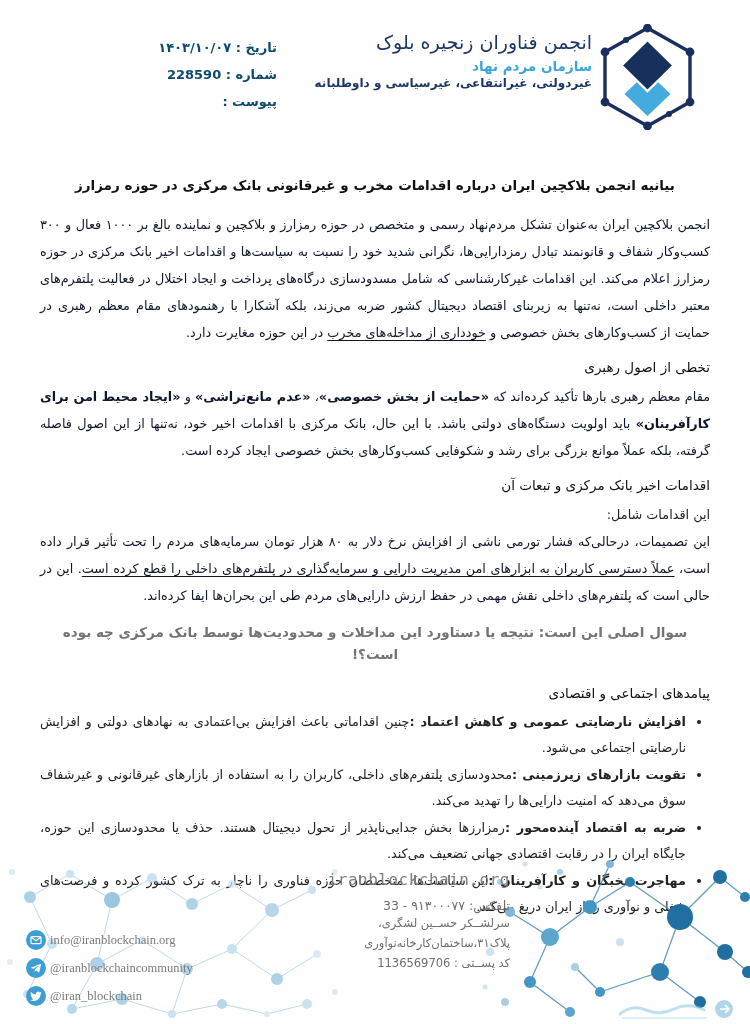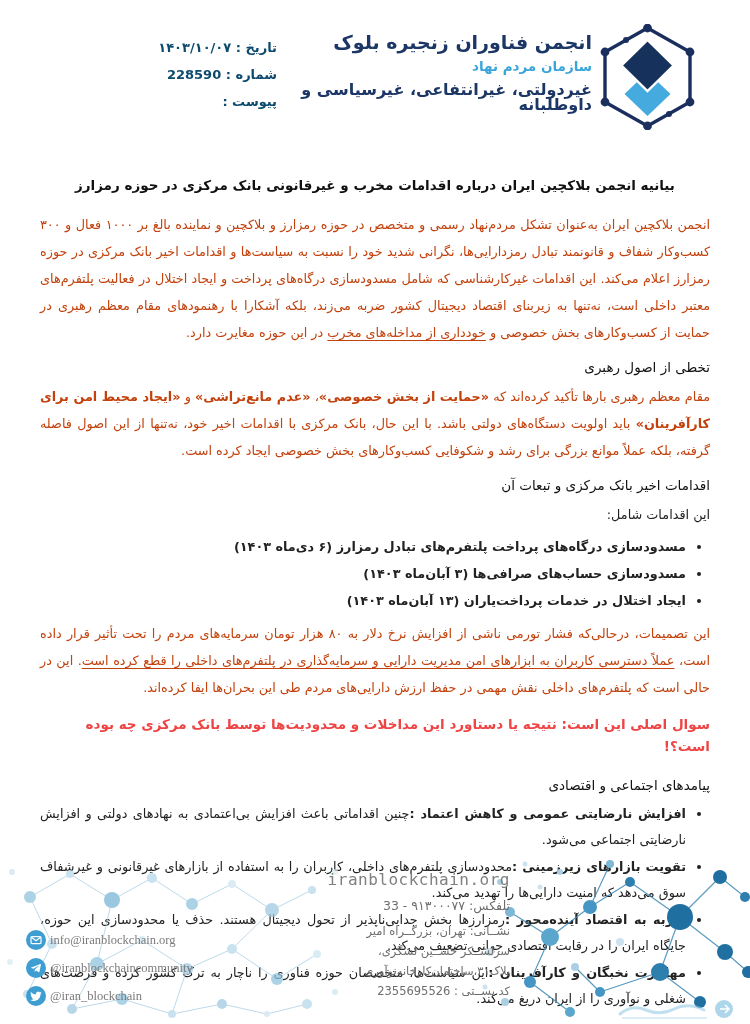--- a/index.html
+++ b/index.html
@@ -6,42 +6,42 @@
   html,body { background:#e8e8e8; }
   body { font-family:"DejaVu Sans","Liberation Sans",sans-serif; }
   .page {
     position:relative; width:750px; height:1024px; margin:0 auto;
     background:#ffffff; overflow:hidden; direction:rtl; color:#1f1f1f;
   }
   
   .header { position:absolute; top:0; right:0; left:0; height:150px; }
   .logo-hex { position:absolute; top:24px; right:55px; width:95px; height:106px; }
   .org-text { position:absolute; top:30px; right:158px; width:300px; text-align:right; }
-  .org-name { color:#1c3766; font-size:19px; font-weight:bold; line-height:24px; letter-spacing:-0.2px; }
+  .org-name { color:#1c3766; font-size:19px; font-weight:normal; line-height:24px; letter-spacing:-0.2px; }
   .org-type { color:#3aa5d8; font-size:13.5px; font-weight:bold; line-height:20px; margin-top:2px; }
-  .org-desc { color:#1c3766; font-size:16px; font-weight:bold; line-height:15px; margin-top:6px; }
+  .org-desc { color:#1c3766; font-size:12px; font-weight:bold; line-height:15px; }
   .org-reg  { color:#1c3766; font-size:10.5px; font-weight:bold; line-height:15px; }
   .meta { position:absolute; top:34px; right:473px; width:200px; text-align:right;
           color:#0c4a6e; font-size:13px; font-weight:bold; line-height:27px; }
   .meta-line { white-space:nowrap; }
   
   .content { position:absolute; top:155px; right:40px; left:40px; }
   .doc-title { text-align:center; font-weight:bold; font-size:13.5px; color:#111;
                margin-bottom:16px; line-height:20px;margin-top:20px; }
-  .para { font-size:12.8px; line-height:27px; text-align:justify; color:#c2410c; }
+  .para { font-size:12.8px; line-height:27px; text-align:justify; color:#0f172a; }
   .b { font-weight:bold; }
   .u { text-decoration:underline; text-underline-offset:3px; }
   .sec-h { font-size:13.5px; font-weight:normal; color:#111; line-height:20px;
            margin-top:11px; margin-bottom:6px; }
   .intro { font-size:12.8px; line-height:27px; color:#222; }
   ul.doc-list { margin:6px 24px 6px 0; padding:0; list-style:disc; }
   ul.doc-list li { font-size:12.8px; line-height:26px; text-align:justify;
                    color:#222; margin-bottom:1px; }
   ul.bold-list li { font-weight:bold; }
-  .question { text-align:right; font-weight:bold; font-size:13.5px; color:#ef4444;
+  .question { text-align:center; font-weight:bold; font-size:13.5px; color:#737373;
               margin-top:12px; line-height:22px; }
   .cons-heading { margin-top:18px; }
   
   .footer { position:absolute; left:0; right:0; bottom:0; height:172px; overflow:hidden; }
   .net { position:absolute; bottom:0; }
   .net-left { left:0; }
   .net-right { right:0; }
   .footer-center { position:absolute; top:18px; right:240px; width:190px;
                    direction:rtl; text-align:right; z-index:3; }
   .site { font-family:"DejaVu Sans Mono","Liberation Mono",monospace;
@@ -103,25 +103,20 @@
 
     <div class="doc-title">بیانیه انجمن بلاکچین ایران درباره اقدامات مخرب و غیرقانونی بانک مرکزی در حوزه رمزارز</div>
 
     <p class="para"><span>انجمن بلاکچین ایران به‌عنوان تشکل مردم‌نهاد رسمی و متخصص در حوزه رمزارز و بلاکچین و نماینده بالغ بر ۱۰۰۰ فعال و ۳۰۰ کسب‌وکار شفاف و قانونمند تبادل رمزدارایی‌ها، نگرانی شدید خود را نسبت به سیاست‌ها و اقدامات اخیر بانک مرکزی در حوزه رمزارز اعلام می‌کند. این اقدامات غیرکارشناسی که شامل مسدودسازی درگاه‌های پرداخت و ایجاد اختلال در فعالیت پلتفرم‌های معتبر داخلی است، نه‌تنها به زیربنای اقتصاد دیجیتال کشور ضربه می‌زند، بلکه آشکارا با رهنمودهای مقام معظم رهبری در حمایت از کسب‌وکارهای بخش خصوصی و </span><span class="u">خودداری از مداخله‌های مخرب</span><span> در این حوزه مغایرت دارد.</span></p>
 
     <div class="sec-h">تخطی از اصول رهبری</div>
     <p class="para"><span>مقام معظم رهبری بارها تأکید کرده‌اند که </span><span class="b">«حمایت از بخش خصوصی»</span><span>، </span><span class="b">«عدم مانع‌تراشی»</span><span> و </span><span class="b">«ایجاد محیط امن برای کارآفرینان»</span><span> باید اولویت دستگاه‌های دولتی باشد. با این حال، بانک مرکزی با اقدامات اخیر خود، نه‌تنها از این اصول فاصله گرفته، بلکه عملاً موانع بزرگی برای رشد و شکوفایی کسب‌وکارهای بخش خصوصی ایجاد کرده است.</span></p>
 
     <div class="sec-h">اقدامات اخیر بانک مرکزی و تبعات آن</div>
     <p class="intro">این اقدامات شامل:</p>
-    <ul class="doc-list bold-list">
-      <li><span class="b">مسدودسازی درگاه‌های پرداخت پلتفرم‌های تبادل رمزارز (۶ دی‌ماه ۱۴۰۳)</span></li>
-      <li><span class="b">مسدودسازی حساب‌های صرافی‌ها (۳ آبان‌ماه ۱۴۰۳)</span></li>
-      <li><span class="b">ایجاد اختلال در خدمات پرداخت‌یاران (۱۳ آبان‌ماه ۱۴۰۳)</span></li>
-    </ul>
     <p class="para"><span>این تصمیمات، درحالی‌که فشار تورمی ناشی از افزایش نرخ دلار به ۸۰ هزار تومان سرمایه‌های مردم را تحت تأثیر قرار داده است، </span><span class="u">عملاً دسترسی کاربران به ابزارهای امن مدیریت دارایی و سرمایه‌گذاری در پلتفرم‌های داخلی را قطع کرده است</span><span>. این در حالی است که پلتفرم‌های داخلی نقش مهمی در حفظ ارزش دارایی‌های مردم طی این بحران‌ها ایفا کرده‌اند.</span></p>
 
     <div class="question">سوال اصلی این است: نتیجه یا دستاورد این مداخلات و محدودیت‌ها توسط بانک مرکزی چه بوده است؟!</div>
 
     <div class="sec-h cons-heading">پیامدهای اجتماعی و اقتصادی</div>
     <ul class="doc-list">
       <li><span class="b">افزایش نارضایتی عمومی و کاهش اعتماد :</span><span>چنین اقداماتی باعث افزایش بی‌اعتمادی به نهادهای دولتی و افزایش نارضایتی اجتماعی می‌شود.</span></li>
       <li><span class="b">تقویت بازارهای زیرزمینی :</span><span>محدودسازی پلتفرم‌های داخلی، کاربران را به استفاده از بازارهای غیرقانونی و غیرشفاف سوق می‌دهد که امنیت دارایی‌ها را تهدید می‌کند.</span></li>
       <li><span class="b">ضربه به اقتصاد آینده‌محور :</span><span>رمزارزها بخش جدایی‌ناپذیر از تحول دیجیتال هستند. حذف یا محدودسازی این حوزه، جایگاه ایران را در رقابت اقتصادی جهانی تضعیف می‌کند.</span></li>
       <li><span class="b">مهاجرت نخبگان و کارآفرینان :</span><span>این سیاست‌ها، متخصصان حوزه فناوری را ناچار به ترک کشور کرده و فرصت‌های شغلی و نوآوری را از ایران دریغ می‌کند.</span></li>
@@ -194,24 +189,23 @@
         <circle cx="150" cy="90" r="4" fill="#cde3ef"></circle>
           <circle cx="55" cy="12" r="2.5" fill="#cde3ef"></circle>
         <circle cx="70" cy="35" r="2.5" fill="#cde3ef"></circle>
           <circle cx="15" cy="135" r="2.5" fill="#cde3ef"></circle>
       </g>
     </svg>
 
     <div class="footer-center">
       <div class="site">iranblockchain.org</div>
       <div class="telfax">تلفکس: ۹۱۳۰۰۰۷۷ - 33</div>
-      <div class="addr">نشــانی: تهران، بزرگــراه امیر</div>
       <div class="addr" style="margin-top:0">سرلشــکر حســین لشگری،</div>
       <div class="addr" style="margin-top:0">پلاک۳۱،ساختمان‌کارخانه‌نوآوری</div>
-      <div class="postal">کد پســتی : 2355695526</div>
+      <div class="postal">کد پســتی : 1136569706</div>
     </div>
 
     <div class="social">
       <div class="social-row">
         <svg class="social-icon" viewBox="0 0 20 20">
           <circle cx="10" cy="10" r="10" fill="#3e9ed2"></circle>
           <rect x="5" y="6.6" width="10" height="7" rx="1" fill="none" stroke="#ffffff" stroke-width="1.2"></rect>
           <polyline points="5.4,7.2 10,10.8 14.6,7.2" fill="none" stroke="#ffffff" stroke-width="1.2"></polyline>
         </svg>
         <span class="handle">info@iranblockchain.org</span>

